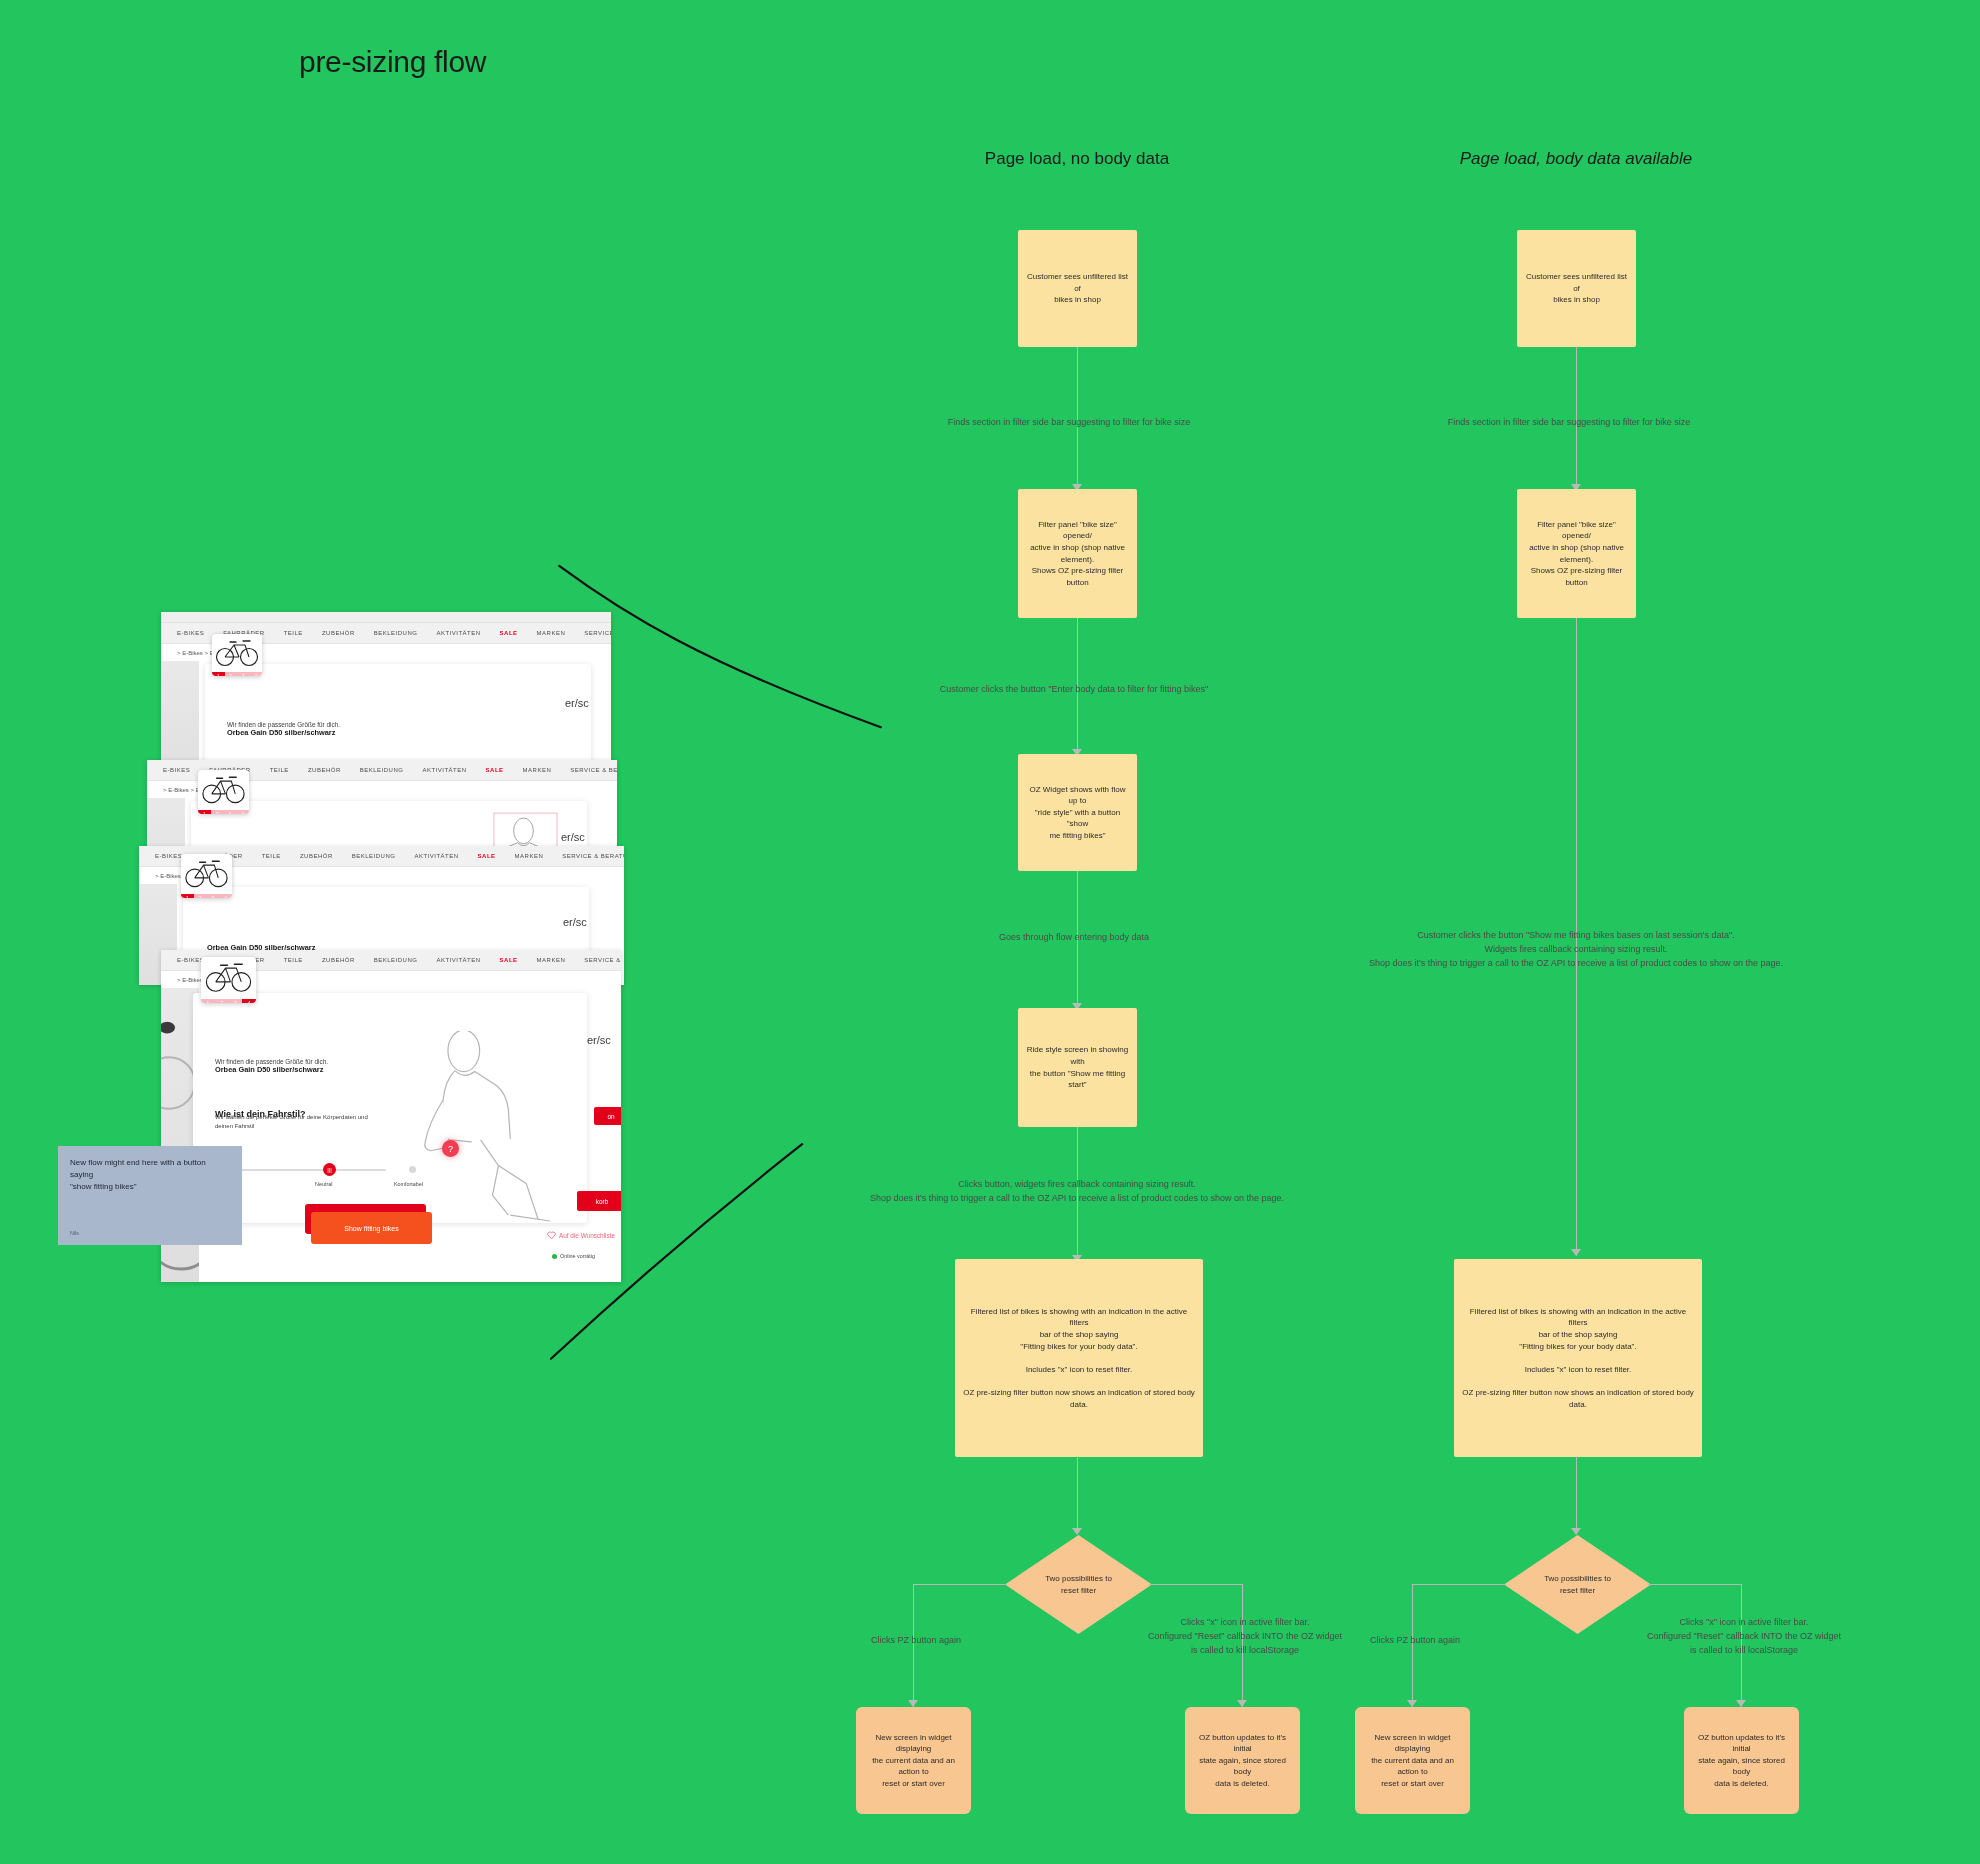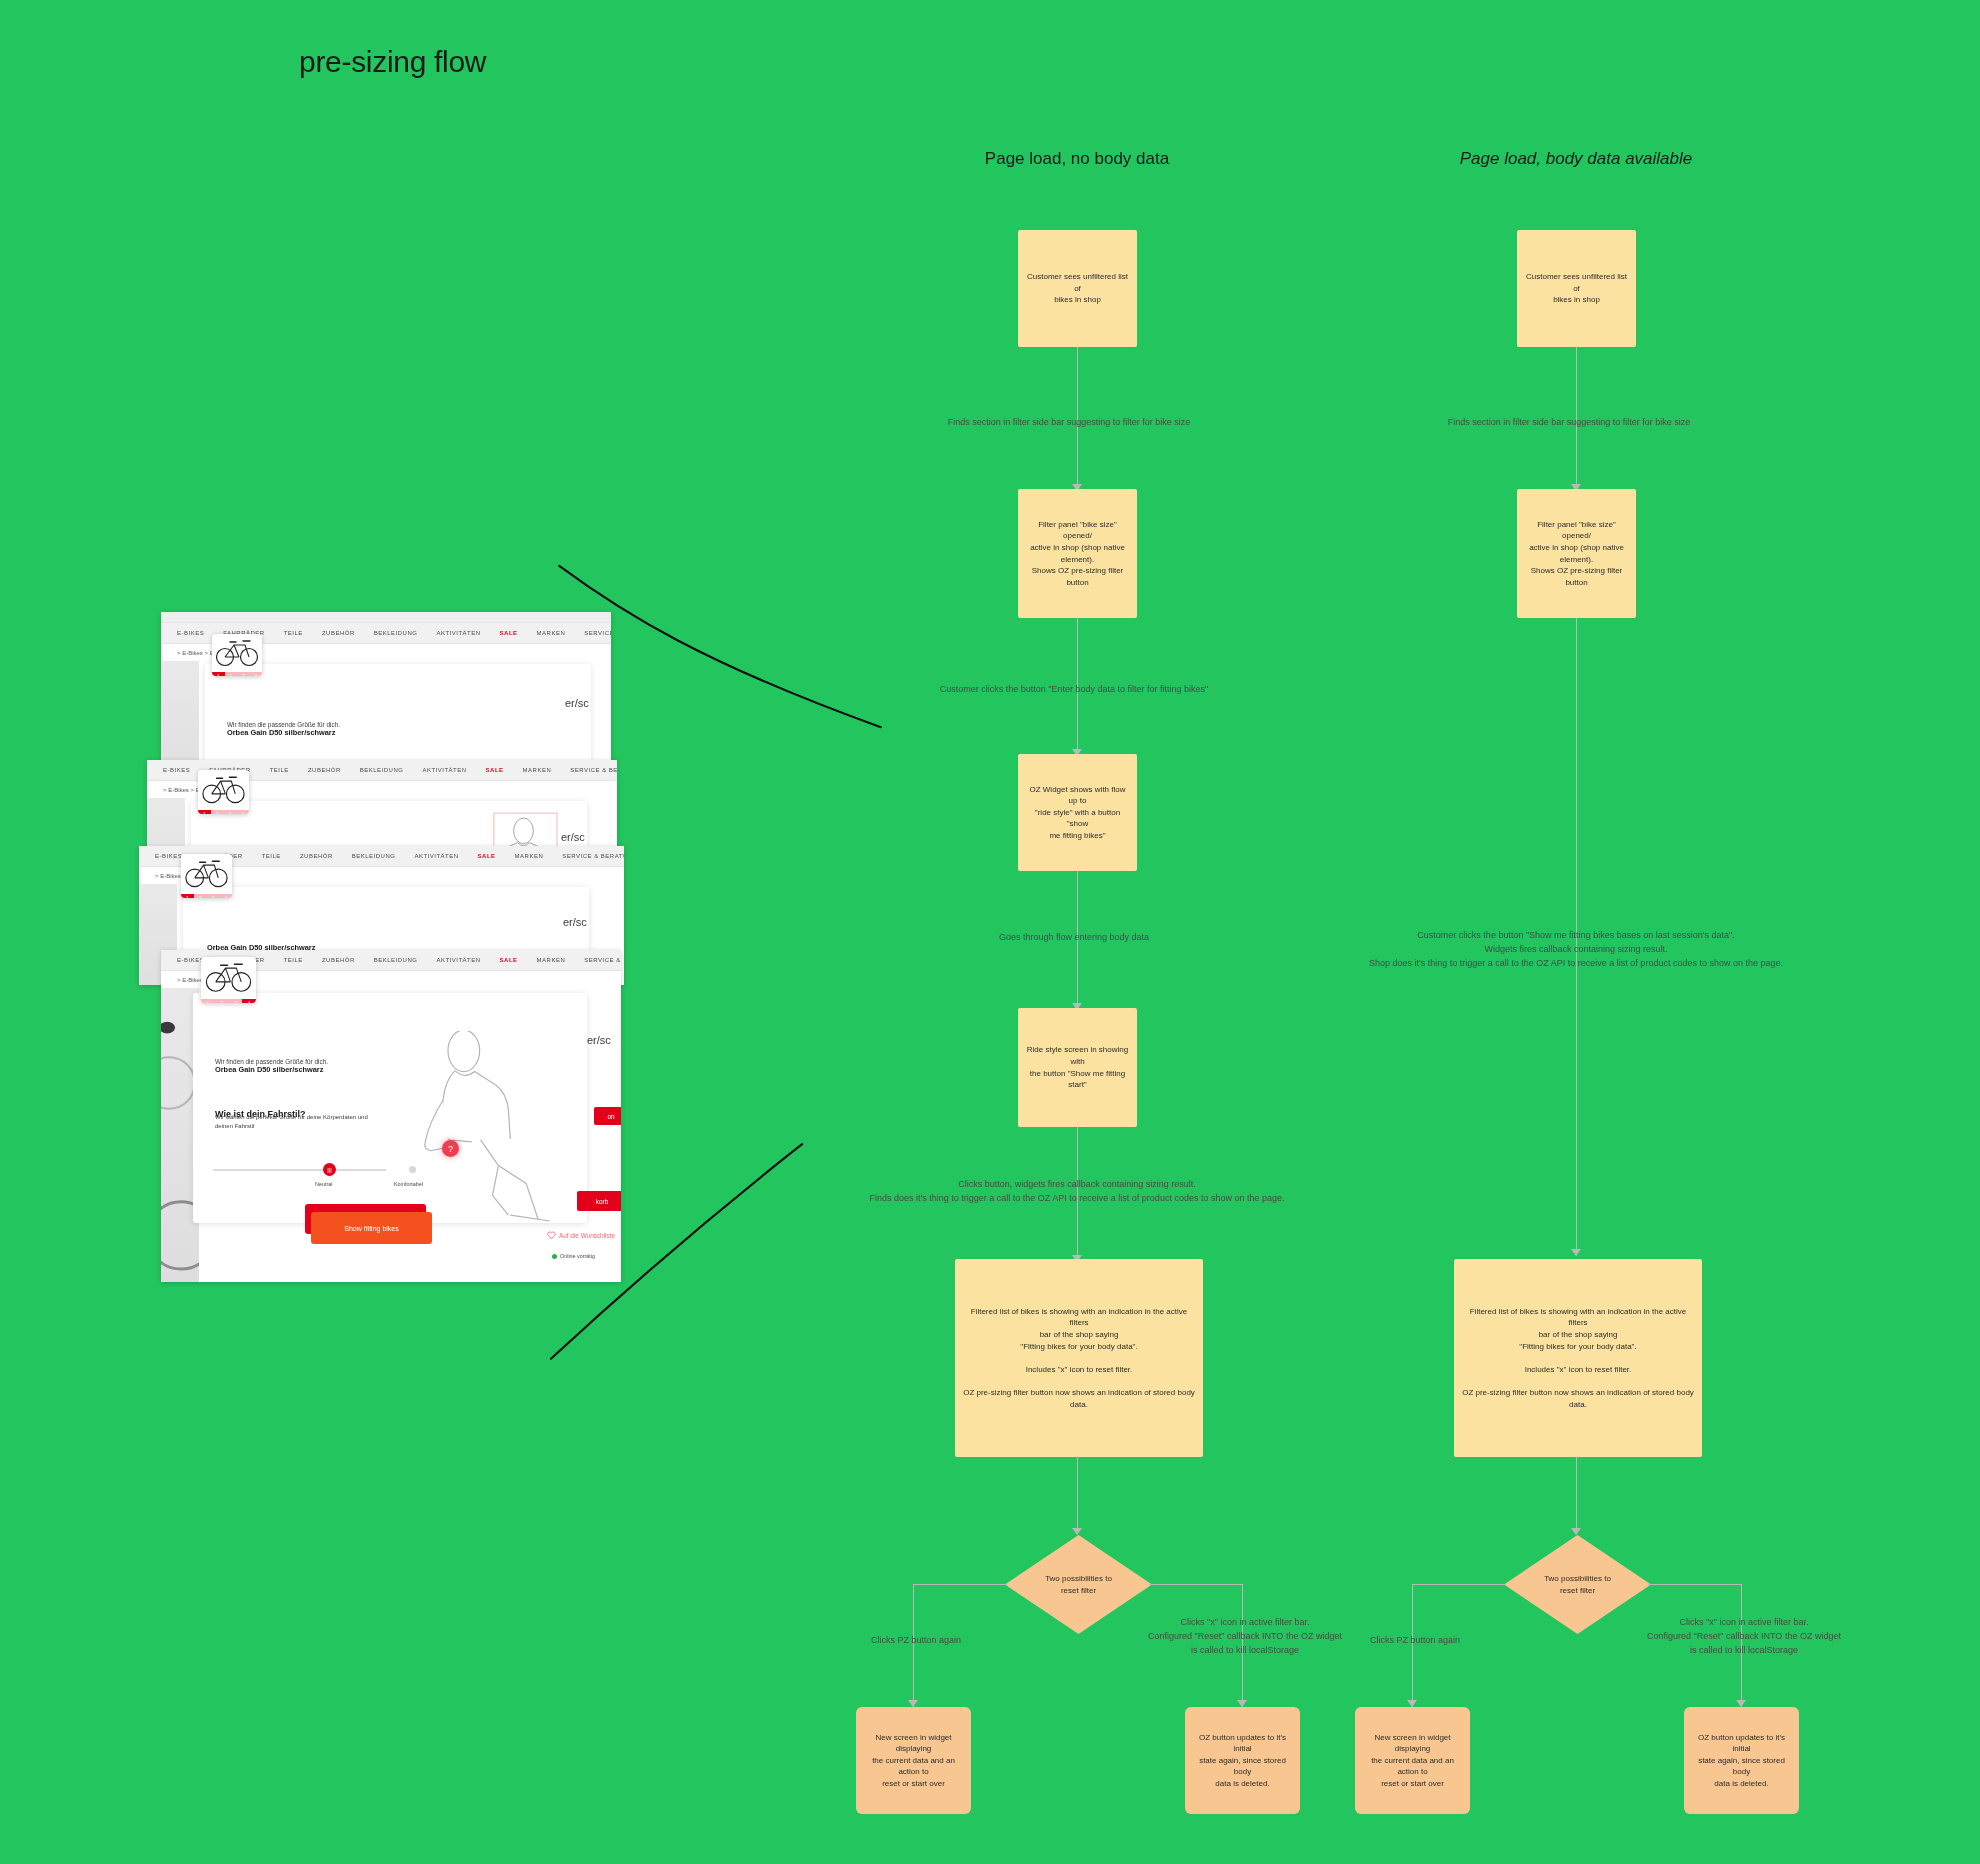--- a/index.html
+++ b/index.html
@@ -444,20 +444,25 @@
       </svg>
       <div class="thumb-dots">
         <i>1</i>
         <i>2</i>
         <i>3</i>
         <i class="on">4</i>
       </div>
     </div>
   </div>
 
+  <div id="blue-note">
+    <div class="nt">New flow might end here with a button saying
+"show fitting bikes"</div>
+    <div class="author">Nils</div>
+  </div>
 
   <div class="node yellow" style="left:1018px; top:230px; width:119px; height:117px; font-size:8px;">
     <div class="txt">Customer sees unfiltered list of
 bikes in shop</div>
   </div>
 
   <div class="vline" style="left:1077px; top:347px; height:145px;"></div>
   <div class="arrowhead" style="left:1077px; top:484px;"></div>
   <div class="edge-label" style="left:1069px; top:416px; width:297px;">Finds section in filter side bar suggesting to filter for bike size</div>
 
@@ -484,21 +489,21 @@
 
   <div class="node yellow" style="left:1018px; top:1008px; width:119px; height:119px; font-size:8px;">
     <div class="txt">Ride style screen in showing with
 the button "Show me fitting
 start"</div>
   </div>
 
   <div class="vline" style="left:1077px; top:1127px; height:135px;"></div>
   <div class="arrowhead" style="left:1077px; top:1255px;"></div>
   <div class="edge-label" style="left:1077px; top:1178px; width:465px;">Clicks button, widgets fires callback containing sizing result.
-Finds does it's thing to trigger a call to the OZ API to receive a list of product codes to show on the page.</div>
+Shop does it's thing to trigger a call to the OZ API to receive a list of product codes to show on the page.</div>
 
   <div class="node yellow" style="left:955px; top:1259px; width:248px; height:198px; font-size:8px;">
     <div class="txt">Filtered list of bikes is showing with an indication in the active filters
 bar of the shop saying
 "Fitting bikes for your body data".
 
 Includes "x" icon to reset filter.
 
 OZ pre-sizing filter button now shows an indication of stored body
 data.</div>

